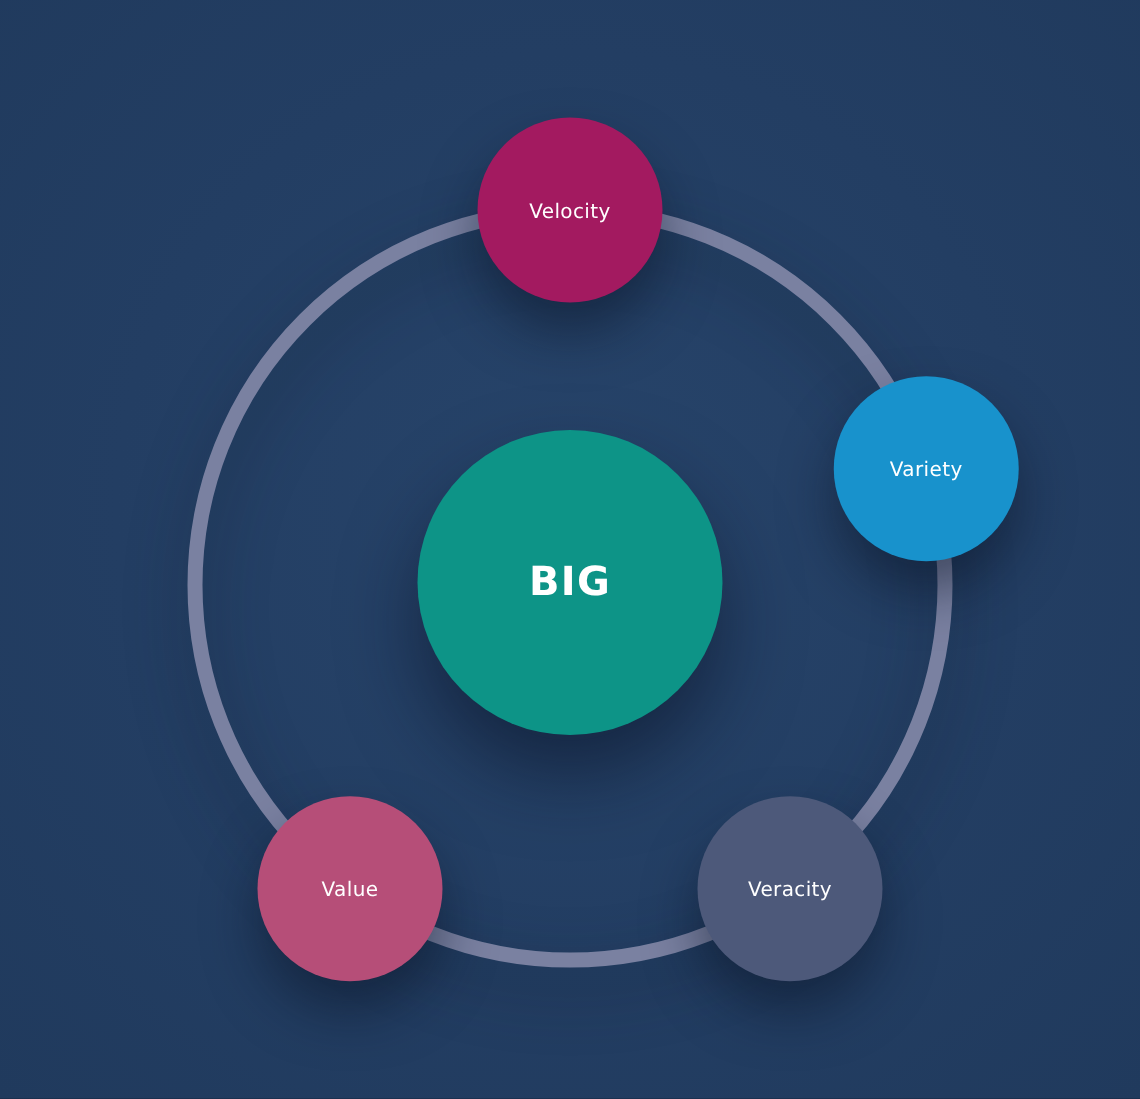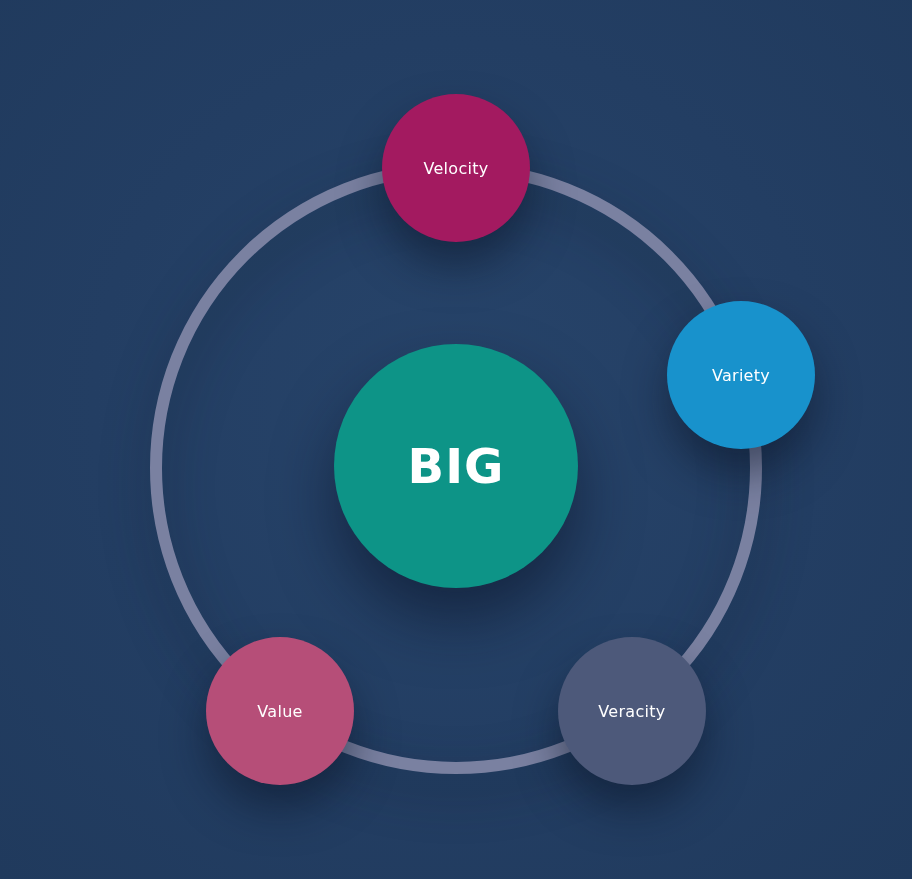--- a/index.html
+++ b/index.html
@@ -46,21 +46,21 @@
     font-size: 16px;
     font-weight: 500;
     letter-spacing: 0.3px;
   }
   .center-node {
     width: 244px;
     height: 244px;
     left: 334px;
     top: 344px;
     flex-direction: column;
-    font-size: 48px;
+    font-size: 32px;
     font-weight: 700;
     line-height: 1.42;
     letter-spacing: 1px;
     box-shadow: 0 32px 60px rgba(10, 19, 38, 0.55);
     z-index: 3;
   }
   
   .pos-top          { left: 382px; top:  94px; }   
   .pos-right        { left: 667px; top: 301px; }   
   .pos-bottom-right { left: 558px; top: 637px; }   

